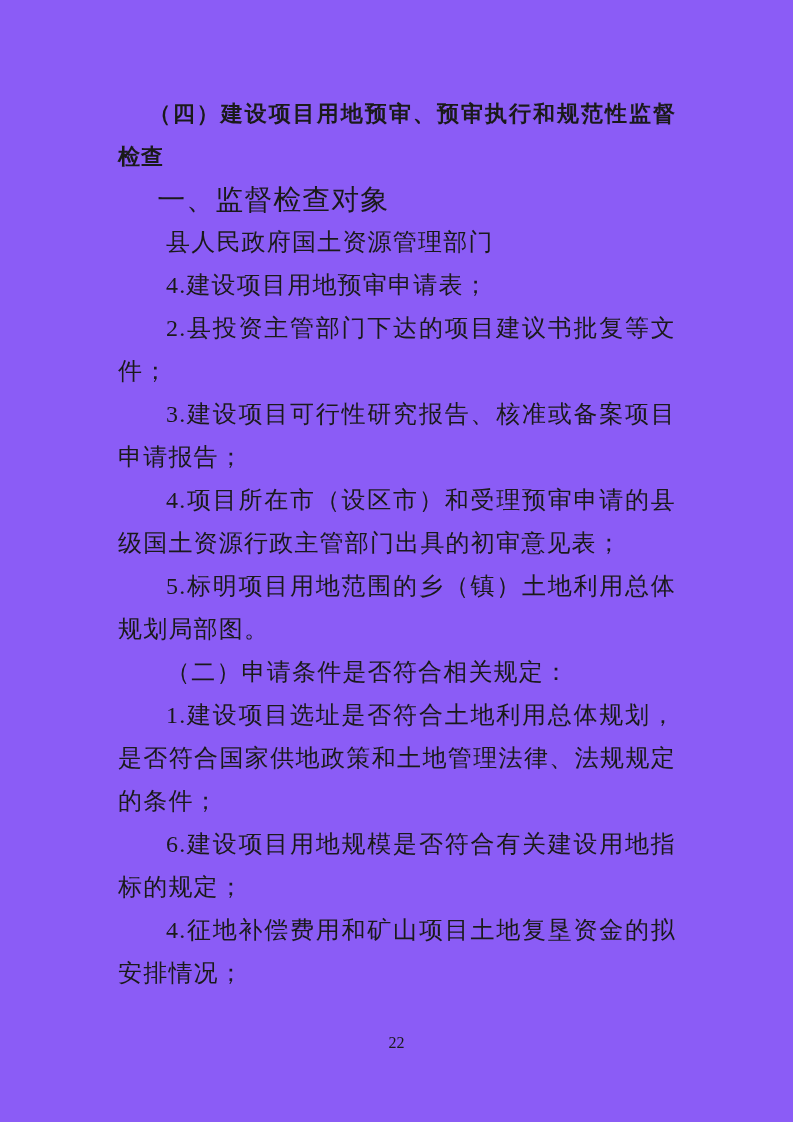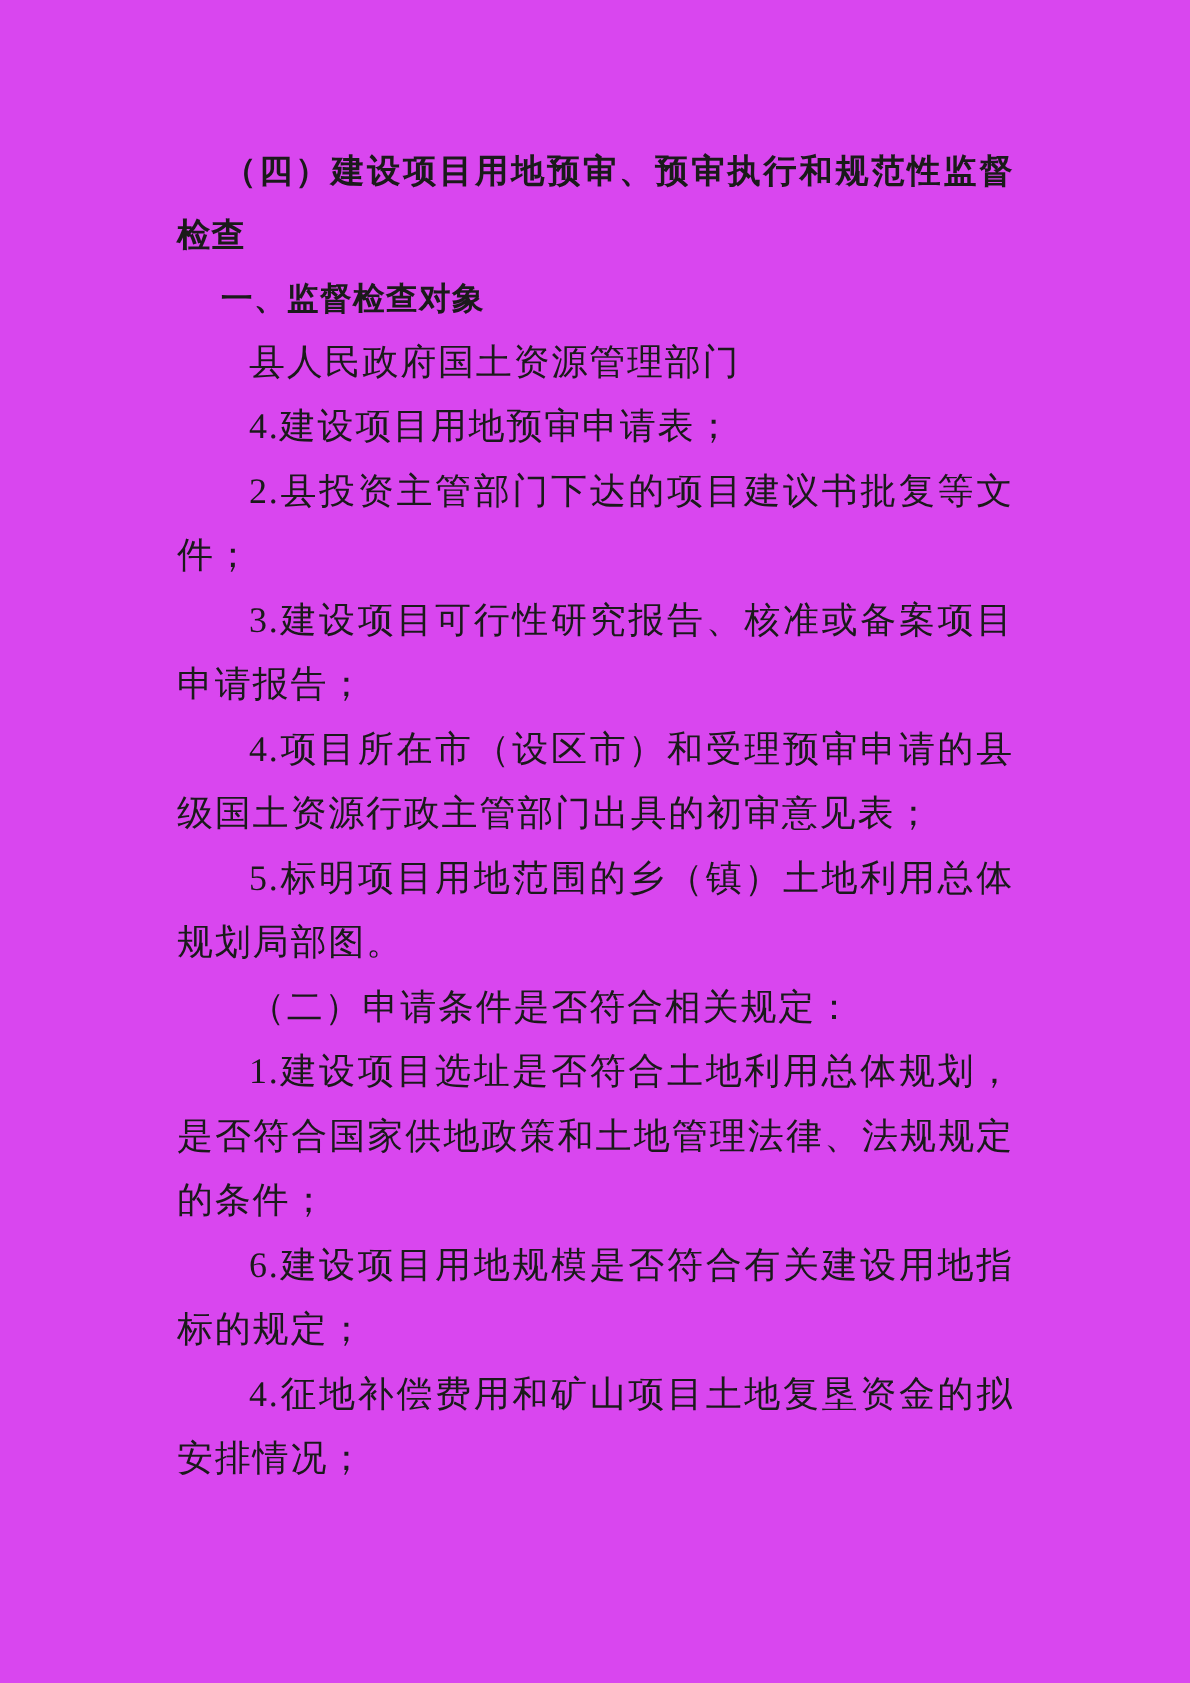--- a/index.html
+++ b/index.html
@@ -4,21 +4,21 @@
 <style>
   html, body {
     margin: 0;
     padding: 0;
     background: #ffffff;
   }
   .page {
     position: relative;
     width: 793px;
     height: 1122px;
-    background: #d946ef;
+    background: #8b5cf6;
     overflow: hidden;
     font-family: "Liberation Serif", "DejaVu Serif", serif;
     color: #1a1a1a;
   }
   .content {
     position: absolute;
     left: 118px;
     top: 92px;
     width: 558px;
   }
@@ -32,22 +32,22 @@
   }
   p.section-title {
     font-family: "Liberation Serif", "DejaVu Serif", serif;
     font-weight: bold;
     font-size: 22px;
     letter-spacing: 1px;
     text-indent: 1.4em;
   }
   p.heading {
     font-family: "Liberation Sans", "DejaVu Sans", sans-serif;
-    font-weight: bold;
-    font-size: 21px;
+    font-weight: normal;
+    font-size: 28px;
     letter-spacing: 1px;
     text-indent: 1.4em;
   }
   p.body-text {
     font-family: "Liberation Serif", "DejaVu Serif", serif;
     font-weight: normal;
     font-size: 24px;
     letter-spacing: 1.2px;
   }
   .page-number {
@@ -72,13 +72,14 @@
     <p class="body-text">4.建设项目用地预审申请表；</p>
     <p class="body-text">2.县投资主管部门下达的项目建议书批复等文件；</p>
     <p class="body-text">3.建设项目可行性研究报告、核准或备案项目申请报告；</p>
     <p class="body-text">4.项目所在市（设区市）和受理预审申请的县级国土资源行政主管部门出具的初审意见表；</p>
     <p class="body-text">5.标明项目用地范围的乡（镇）土地利用总体规划局部图。</p>
     <p class="body-text">（二）申请条件是否符合相关规定：</p>
     <p class="body-text">1.建设项目选址是否符合土地利用总体规划，是否符合国家供地政策和土地管理法律、法规规定的条件；</p>
     <p class="body-text">6.建设项目用地规模是否符合有关建设用地指标的规定；</p>
     <p class="body-text">4.征地补偿费用和矿山项目土地复垦资金的拟安排情况；</p>
   </div>
+  <div class="page-number">22</div>
 </div>
 
 </body></html>

